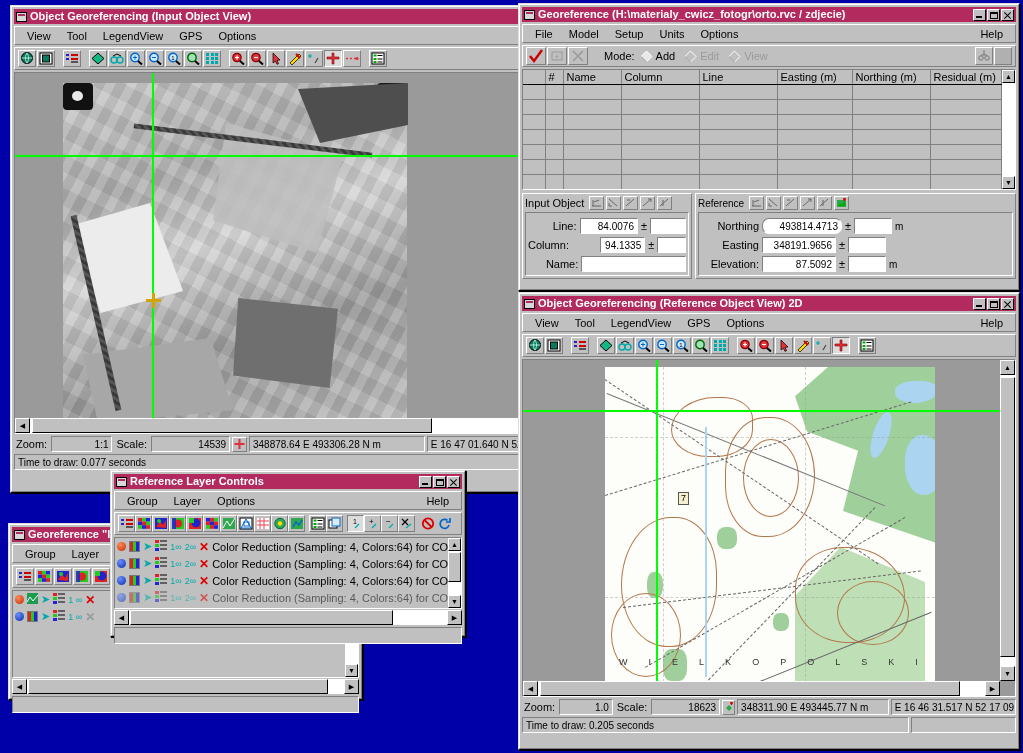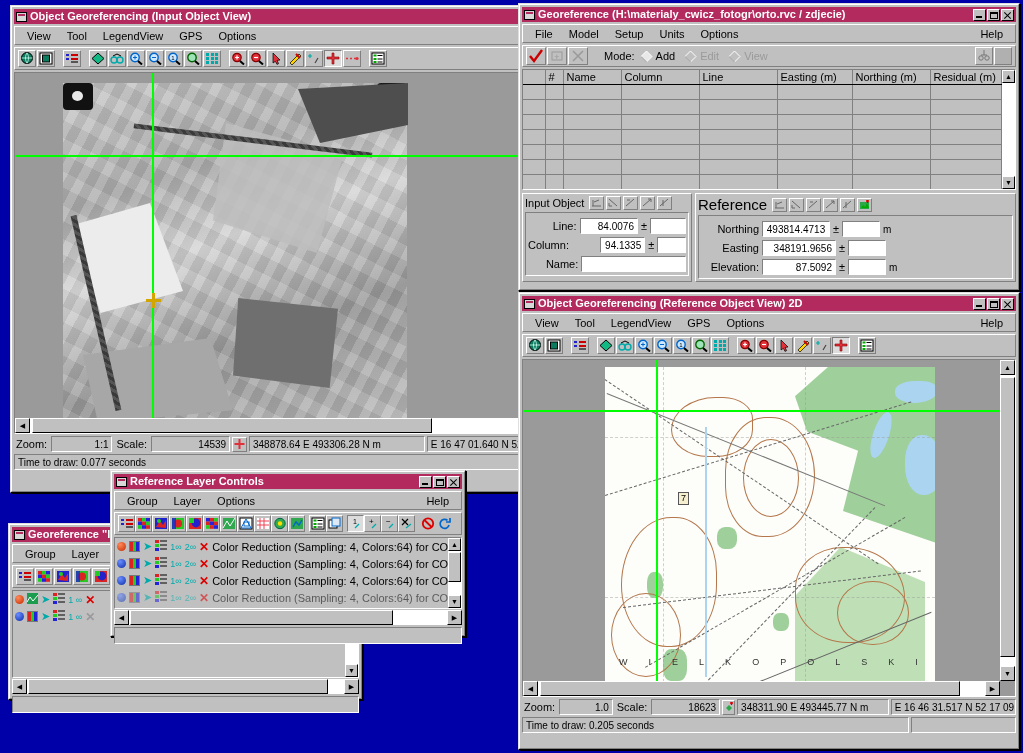--- a/index.html
+++ b/index.html
@@ -633,21 +633,21 @@
         </div>
         <div class="rowf">
           <span class="cap">Name:</span>
           <span class="field white" style="width:108px;"></span>
         </div>
       </div>
     </div>
 
     <div class="panelbox" style="flex:1 1 auto;">
       <div class="grouphdr">
-        <span style="font-size:15px;margin-right:3px;text-align:right;">Reference</span>
+        <span style="font-size:10px;margin-right:3px;text-align:right;">Reference</span>
         <span class="tbtn" style="width:15px;height:14px;">
               <svg width="11" height="10">
                 <path d="M1 8h9M2 2v6" stroke="#666"></path>
                 <path d="M3 4l5-2" stroke="#666"></path>
               </svg>
             </span>
         <span class="tbtn" style="width:15px;height:14px;">
               <svg width="11" height="10">
                 <path d="M1 1l8 7" stroke="#666"></path>
                 <path d="M1 5v3h3" stroke="#666" fill="none"></path>
@@ -675,21 +675,21 @@
               <svg width="11" height="10">
                 <rect x="1" y="2" width="9" height="7" fill="#2aa84a"></rect>
                 <path d="M2 8l2-3 2 2 2-4 2 5z" fill="#0a0"></path>
                 <path d="M7 1h3M8.5 0v3" stroke="#d00" stroke-width="1.4"></path>
               </svg>
             </span>
       </div>
       <div class="sunken" style="margin-top:2px;padding:2px 2px 3px 2px;">
         <div class="rowf">
           <span class="cap" style="width:58px;">Northing</span>
-          <span class="field white" style="width:68px;text-align:center;">493814.4713</span>
+          <span class="field white" style="width:80px;text-align:right;border-radius:7px;">493814.4713</span>
           <span>±</span>
           <span class="field white" style="width:38px;"></span>
           <span style="font-size:10px;">m</span>
         </div>
         <div class="rowf">
           <span class="cap" style="width:58px;">Easting</span>
           <span class="field white" style="width:74px;text-align:right;">348191.9656</span>
           <span>±</span>
           <span class="field white" style="width:38px;"></span>
           <span style="font-size:10px;"></span>

